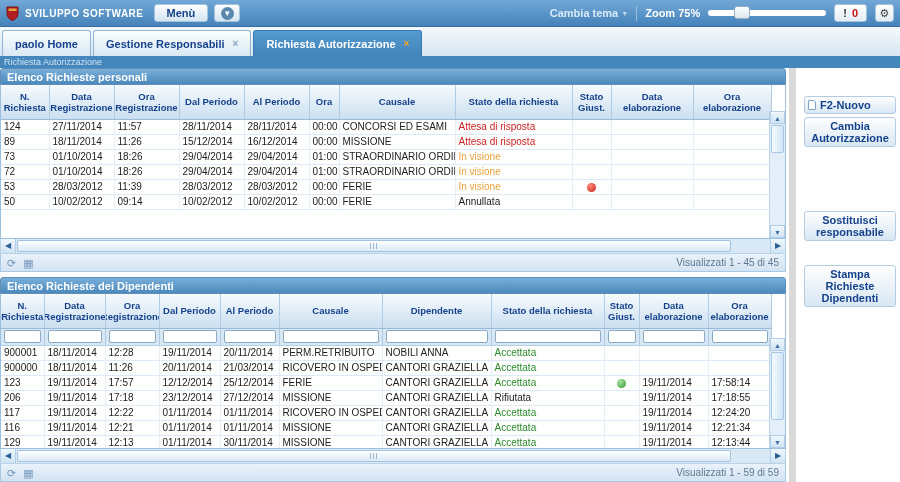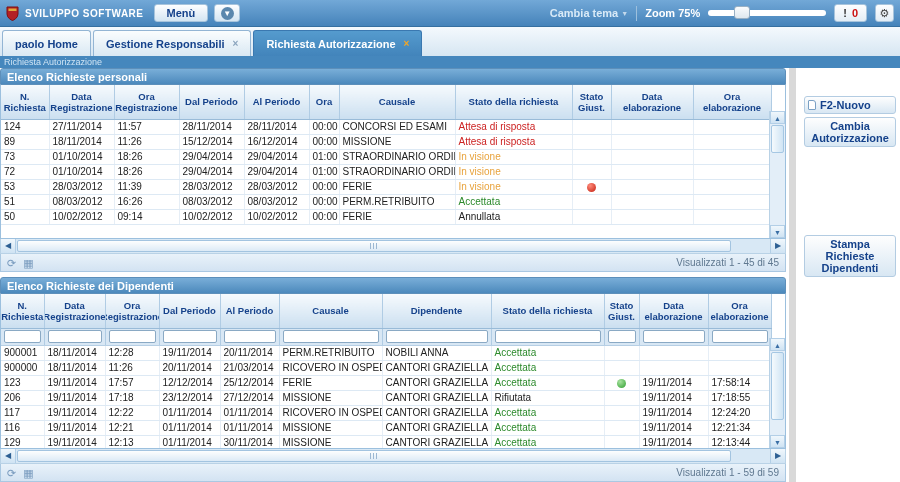--- a/index.html
+++ b/index.html
@@ -277,33 +277,20 @@
                   <td>28/03/2012</td>
                   <td>28/03/2012</td>
                   <td>00:00</td>
                   <td>FERIE</td>
                   <td style="color: rgb(232, 163, 61);">In visione</td>
                   <td style="text-align: center;"><span class="dot dot-red"></span></td>
                   <td></td>
                   <td></td>
                 </tr>
                 <tr>
-                  <td>51</td>
-                  <td>08/03/2012</td>
-                  <td>16:26</td>
-                  <td>08/03/2012</td>
-                  <td>08/03/2012</td>
-                  <td>00:00</td>
-                  <td>PERM.RETRIBUITO</td>
-                  <td style="color: rgb(44, 138, 44);">Accettata</td>
-                  <td style="text-align: center;"></td>
-                  <td></td>
-                  <td></td>
-                </tr>
-                <tr>
                   <td>50</td>
                   <td>10/02/2012</td>
                   <td>09:14</td>
                   <td>10/02/2012</td>
                   <td>10/02/2012</td>
                   <td>00:00</td>
                   <td>FERIE</td>
                   <td style="color: rgb(34, 34, 34);">Annullata</td>
                   <td style="text-align: center;"></td>
                   <td></td>
@@ -539,18 +526,19 @@
     <div class="splitter"></div>
 
     <div class="sidebar">
       <button class="side-btn first">
         <span class="doc-icon"></span>
         <span>F2-Nuovo</span>
       </button>
       <div class="gap-sm"></div>
       <button class="side-btn">Cambia Autorizzazione</button>
       <div class="gap-lg"></div>
+      <button class="side-btn">Sostituisci responsabile</button>
       <div class="gap-md"></div>
       <button class="side-btn">Stampa Richieste Dipendenti</button>
     </div>
   </div>
 
 </div>
 
 </body></html>

